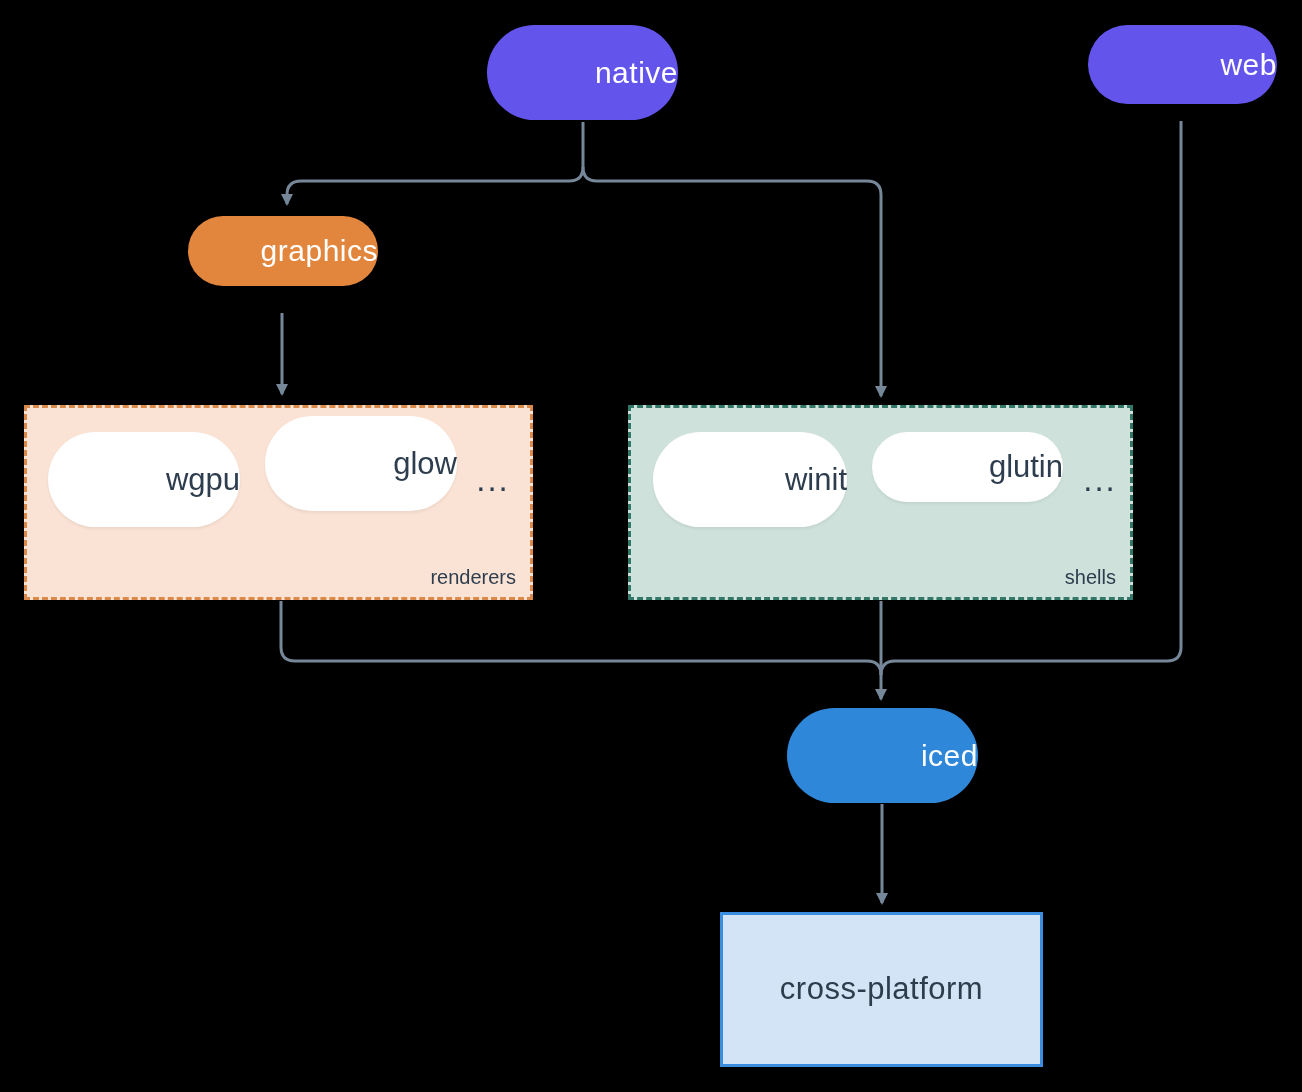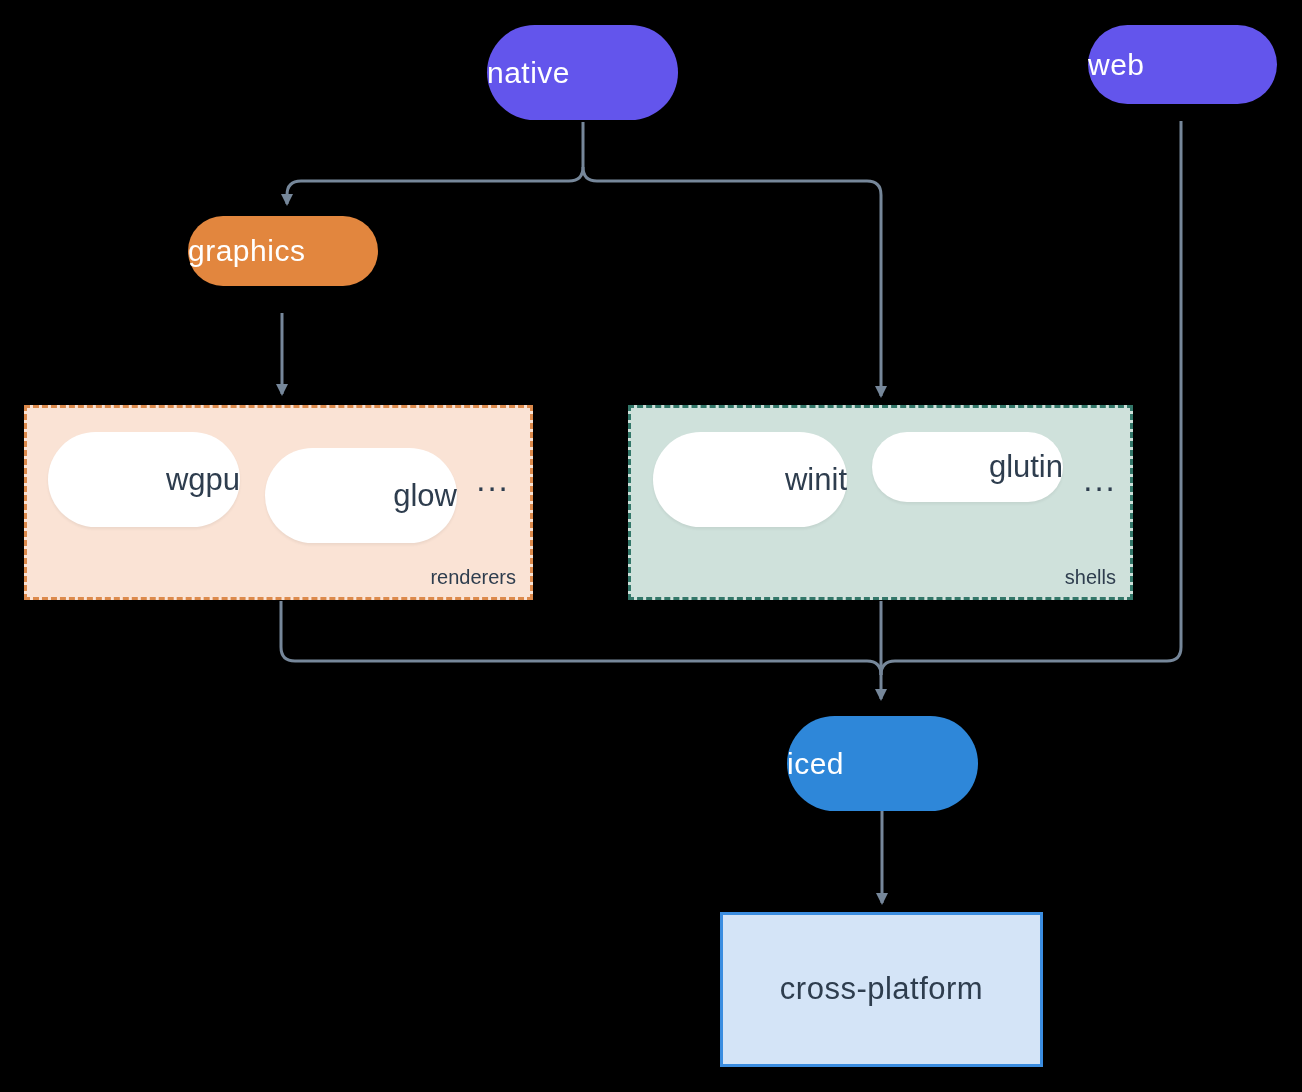--- a/index.html
+++ b/index.html
@@ -11,21 +11,21 @@
   }
   html,body{margin:0;padding:0;background:var(--bg);}
   .canvas{
     position:relative;width:1302px;height:1092px;background:var(--bg);
     font-family:"Liberation Sans",sans-serif;overflow:hidden;
   }
   .edges{position:absolute;left:0;top:0;width:1302px;height:1092px;}
   .edges path{stroke:var(--edge);stroke-width:3;fill:none;}
   .edges marker path{fill:var(--edge);stroke:none;}
   .pill{
-    position:absolute;display:flex;align-items:center;justify-content:flex-start;
+    position:absolute;display:flex;align-items:center;justify-content:flex-end;
     border-radius:48px;color:var(--node-text);font-size:30px;letter-spacing:.5px;
   }
   .pill.purple{background:var(--purple);}
   .pill.orange{background:var(--orange);}
   .pill.blue{background:var(--blue);}
   .group{position:absolute;box-sizing:border-box;}
   .group.renderers{background:var(--renderers-fill);border:3px dashed var(--renderers-border);}
   .group.shells{background:var(--shells-fill);border:3px dashed var(--shells-border);}
   .chip{
     position:absolute;display:flex;align-items:center;justify-content:flex-end;
@@ -77,41 +77,41 @@
   <div class="pill orange" style="left:188px;top:216px;width:190px;height:70px;">
     <span>graphics</span>
   </div>
 
   <div class="group renderers" style="left:24px;top:405px;width:509px;height:195px;">
     <span class="group-label">renderers</span>
   </div>
   <div class="chip" style="left:48px;top:432px;width:192px;height:95px;">
     <span>wgpu</span>
   </div>
-  <div class="chip" style="left:265px;top:448px;width:192px;height:95px;">
+  <div class="chip" style="left:265px;top:416px;width:192px;height:95px;">
     <span>glow</span>
   </div>
   <div class="ellipsis" style="left:470px;top:432px;width:46px;height:95px;">
     <span>...</span>
   </div>
 
   <div class="group shells" style="left:628px;top:405px;width:505px;height:195px;">
     <span class="group-label">shells</span>
   </div>
   <div class="chip" style="left:653px;top:432px;width:194px;height:95px;">
     <span>winit</span>
   </div>
   <div class="chip" style="left:872px;top:432px;width:191px;height:70px;">
     <span>glutin</span>
   </div>
   <div class="ellipsis" style="left:1077px;top:432px;width:46px;height:95px;">
     <span>...</span>
   </div>
 
-  <div class="pill blue" style="left:787px;top:708px;width:191px;height:95px;margin-top:8px;">
+  <div class="pill blue" style="left:787px;top:708px;width:191px;height:95px;">
     <span>iced</span>
   </div>
 
   <div class="app-box" style="left:720px;top:912px;width:323px;height:155px;">
     <span>cross-platform</span>
   </div>
 
 </div>
 
 </body></html>

